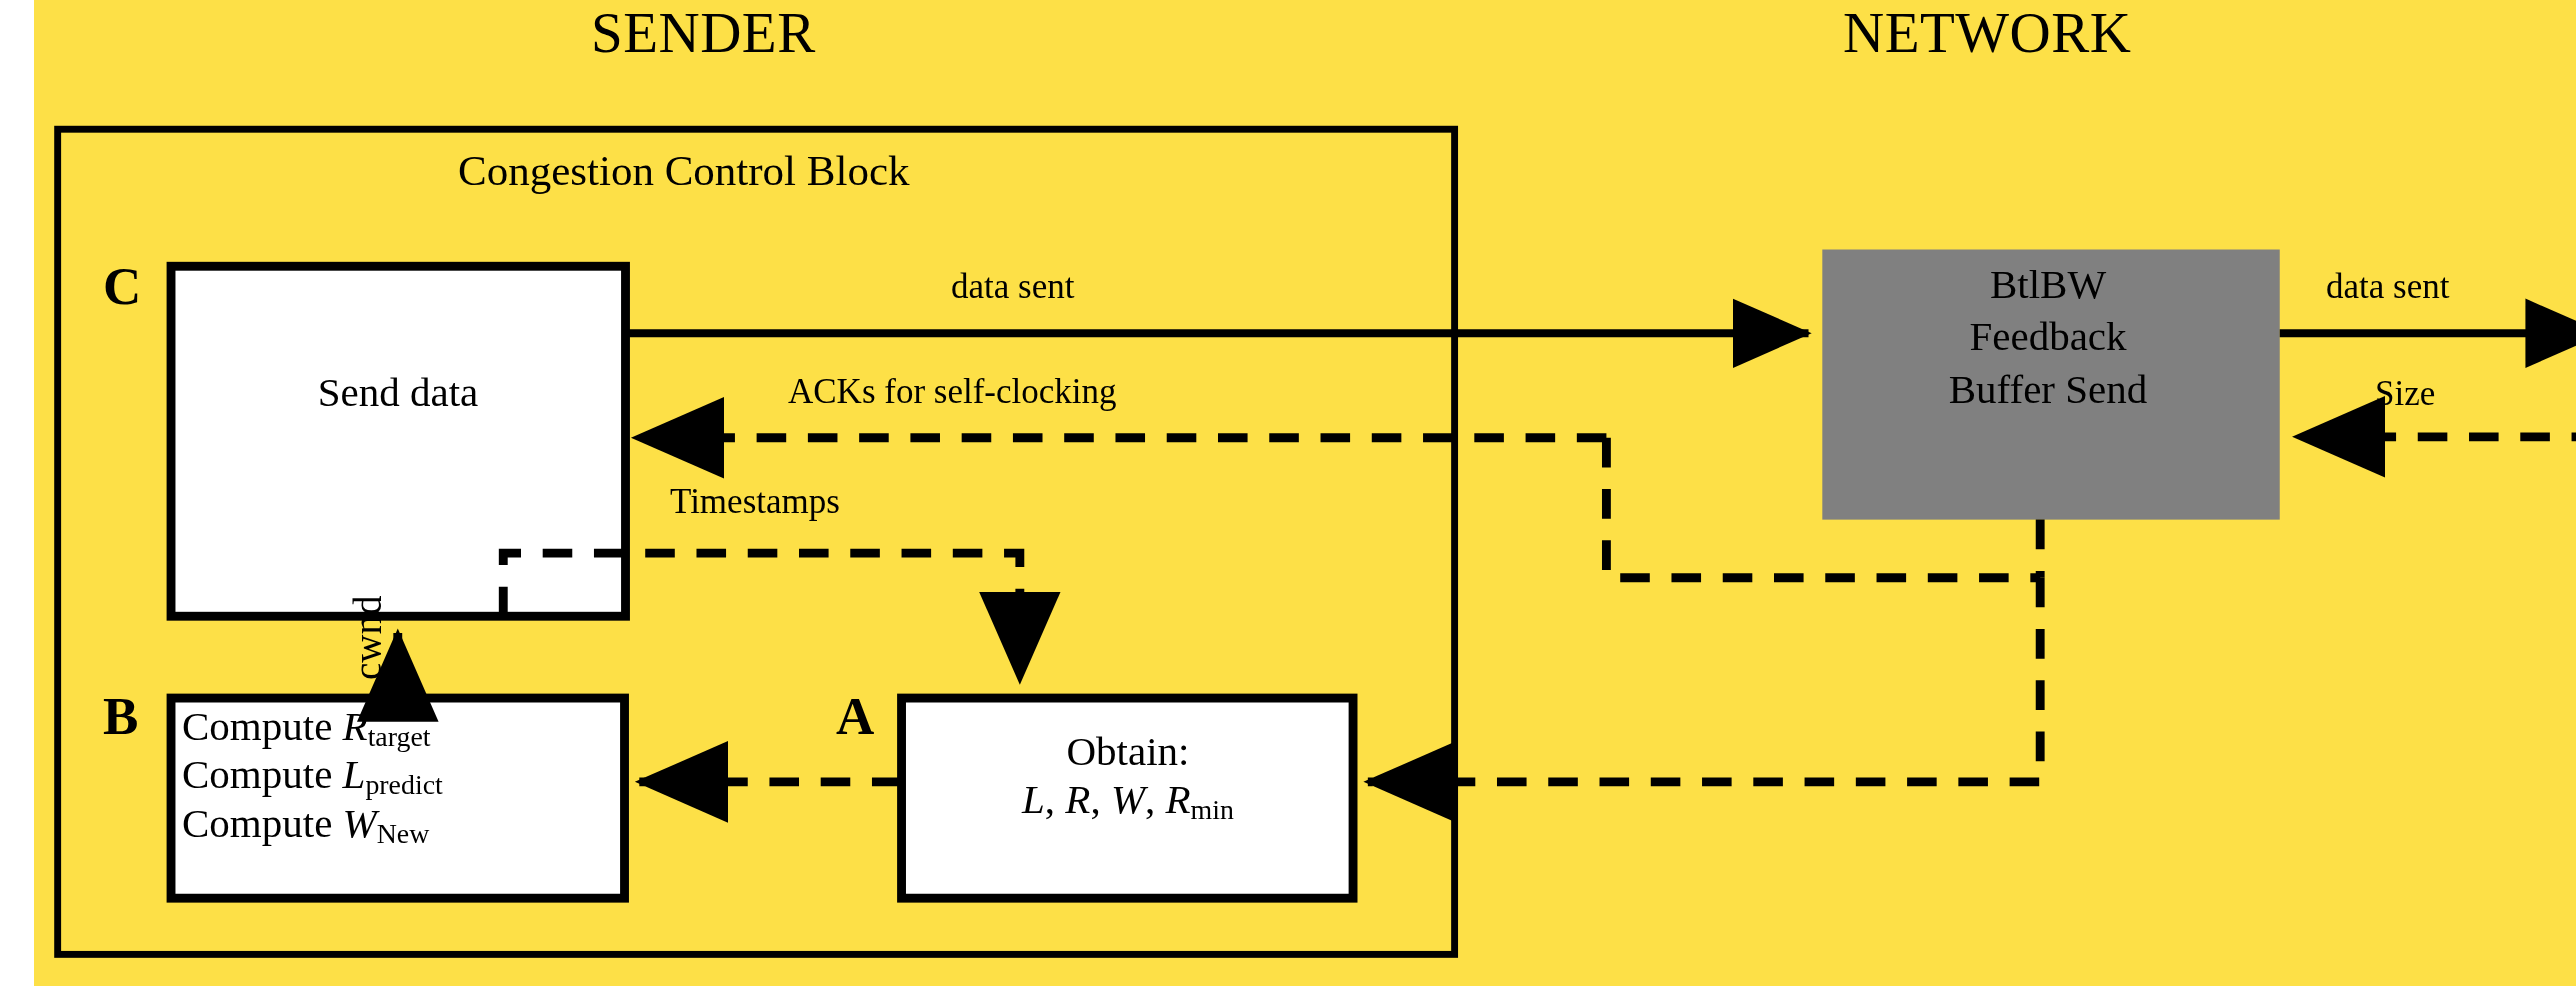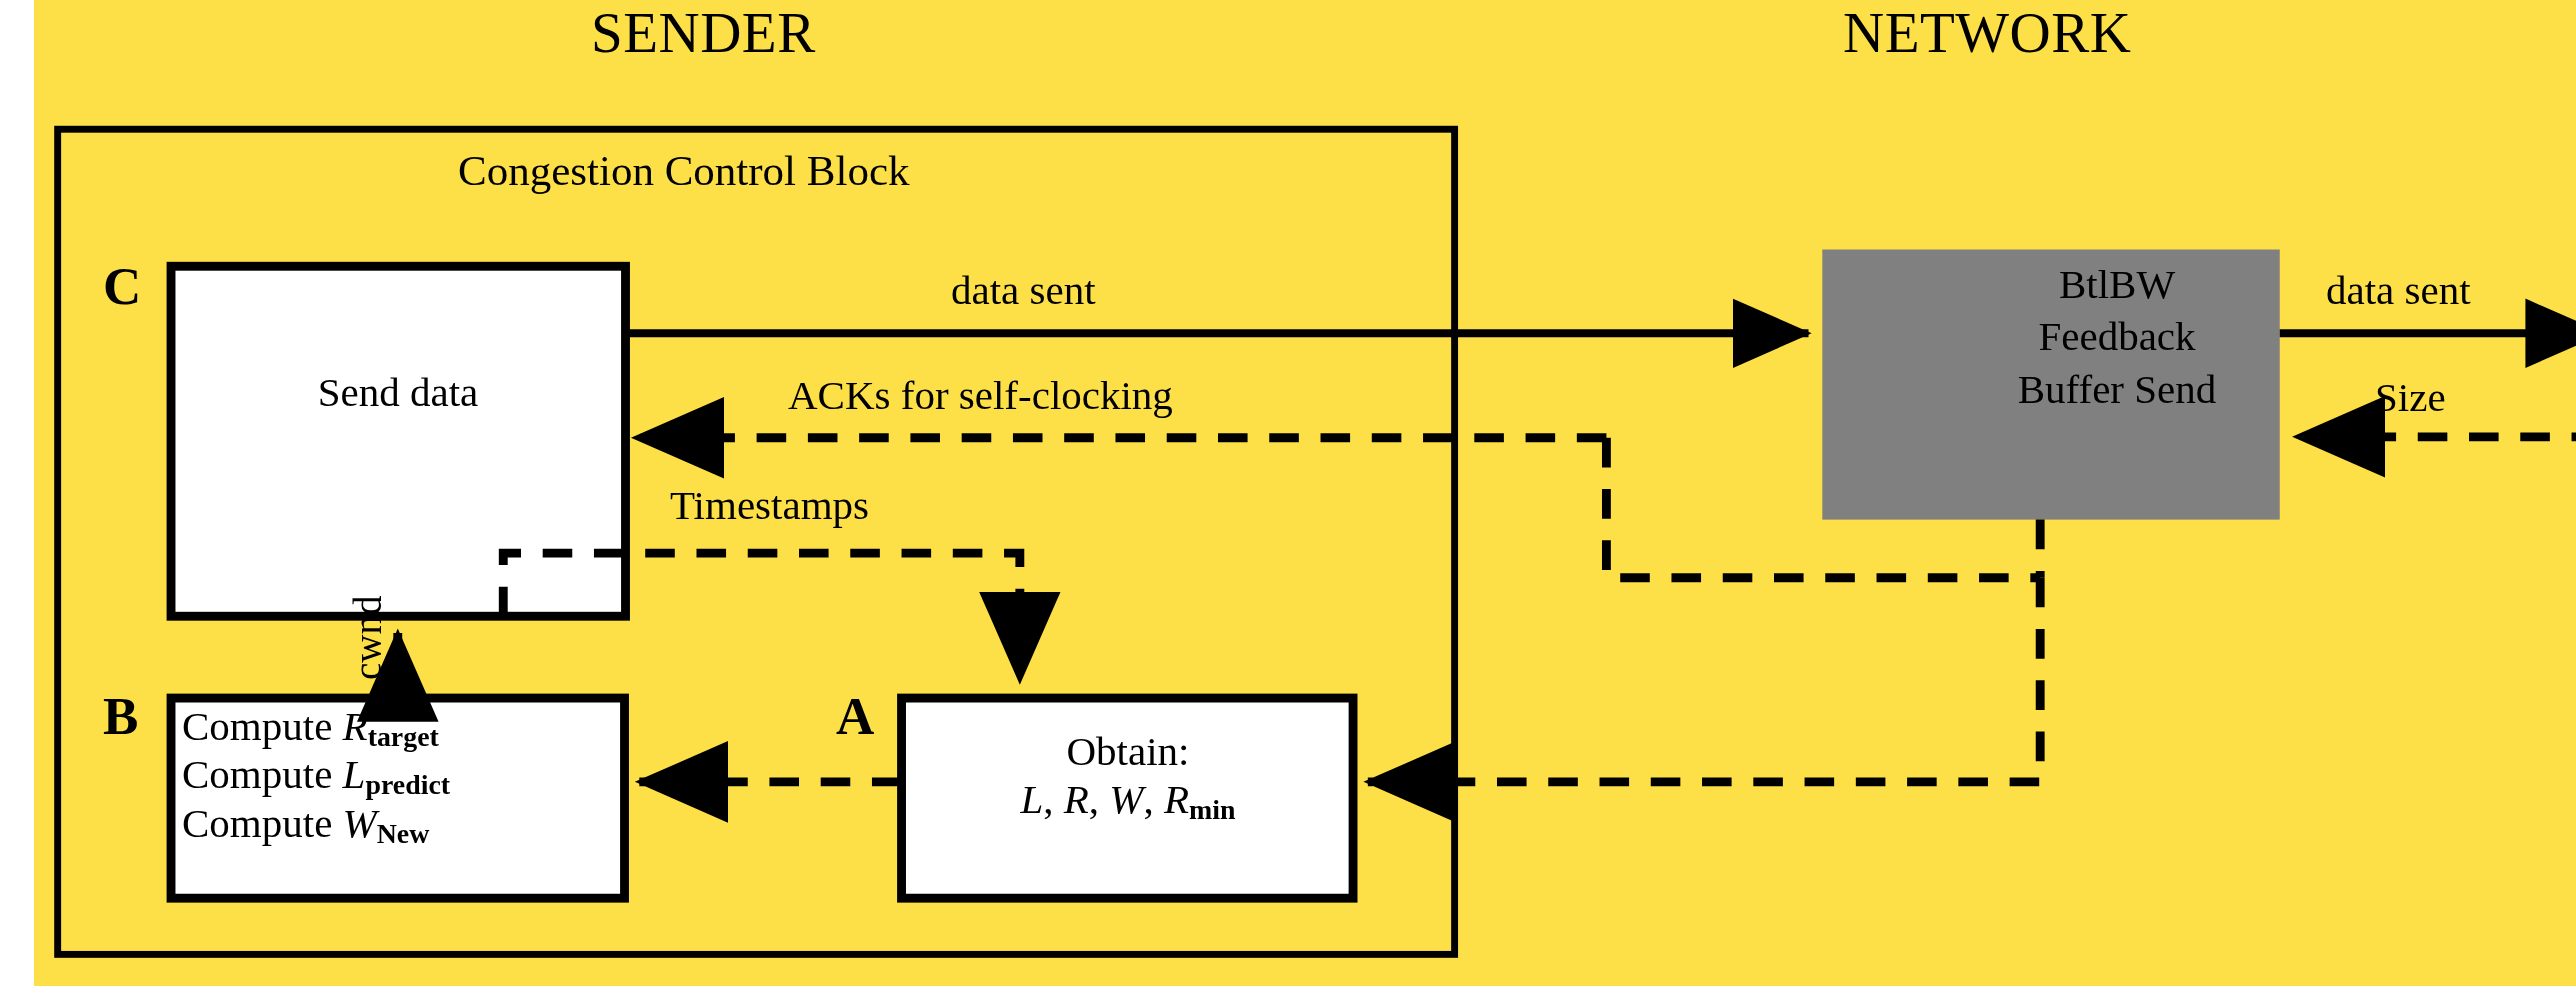--- a/index.html
+++ b/index.html
@@ -35,40 +35,39 @@
     letter-spacing: 0.5px;
   }
   .blocktitle {
     font-size: 43px;
   }
   .boxtext {
     font-size: 41px;
     text-align: center;
   }
   .edgelabel {
-    font-size: 41px;
+    font-size: 35px;
   }
   .tag {
     font-size: 53px;
     font-weight: bold;
   }
   .netbox-text {
     font-size: 41px;
     text-align: center;
     line-height: 1.28;
   }
   .rot {
     transform: rotate(-90deg);
     transform-origin: left top;
     font-size: 39px;
   }
   .sub {
     font-size: 0.68em;
     vertical-align: -0.22em;
-    font-weight: bold;
   }
   .ital {
     font-style: italic;
   }
   .bold {
     font-weight: bold;
   }
   .ctr {
     text-align: center;
   }
@@ -143,21 +142,21 @@
     </div>
   </div>
 
   <div class="lbl boxtext ctr" style="left:868px; top:728px; width:452px; line-height:1.16;">
     <div>Obtain:</div>
     <div>
       <span class="ital">L</span><span>,&nbsp;</span><span class="ital">R</span><span>,&nbsp;</span><span class="ital">W</span><span>,&nbsp;</span><span class="ital">R</span><span class="sub">min</span>
     </div>
   </div>
 
-  <div class="lbl netbox-text" style="left:1876px; top:258px; width:414px;">
+  <div class="lbl netbox-text" style="left:1807px; top:258px; width:414px;">
     <div>BtlBW</div>
     <div>Feedback</div>
     <div>Buffer Send</div>
   </div>
 
   <div class="lbl edgelabel" style="left:917px; top:268px;">data sent</div>
 
   <div class="lbl edgelabel" style="left:754px; top:373px;">ACKs for self-clocking</div>
 
   <div class="lbl edgelabel" style="left:636px; top:483px;">Timestamps</div>

